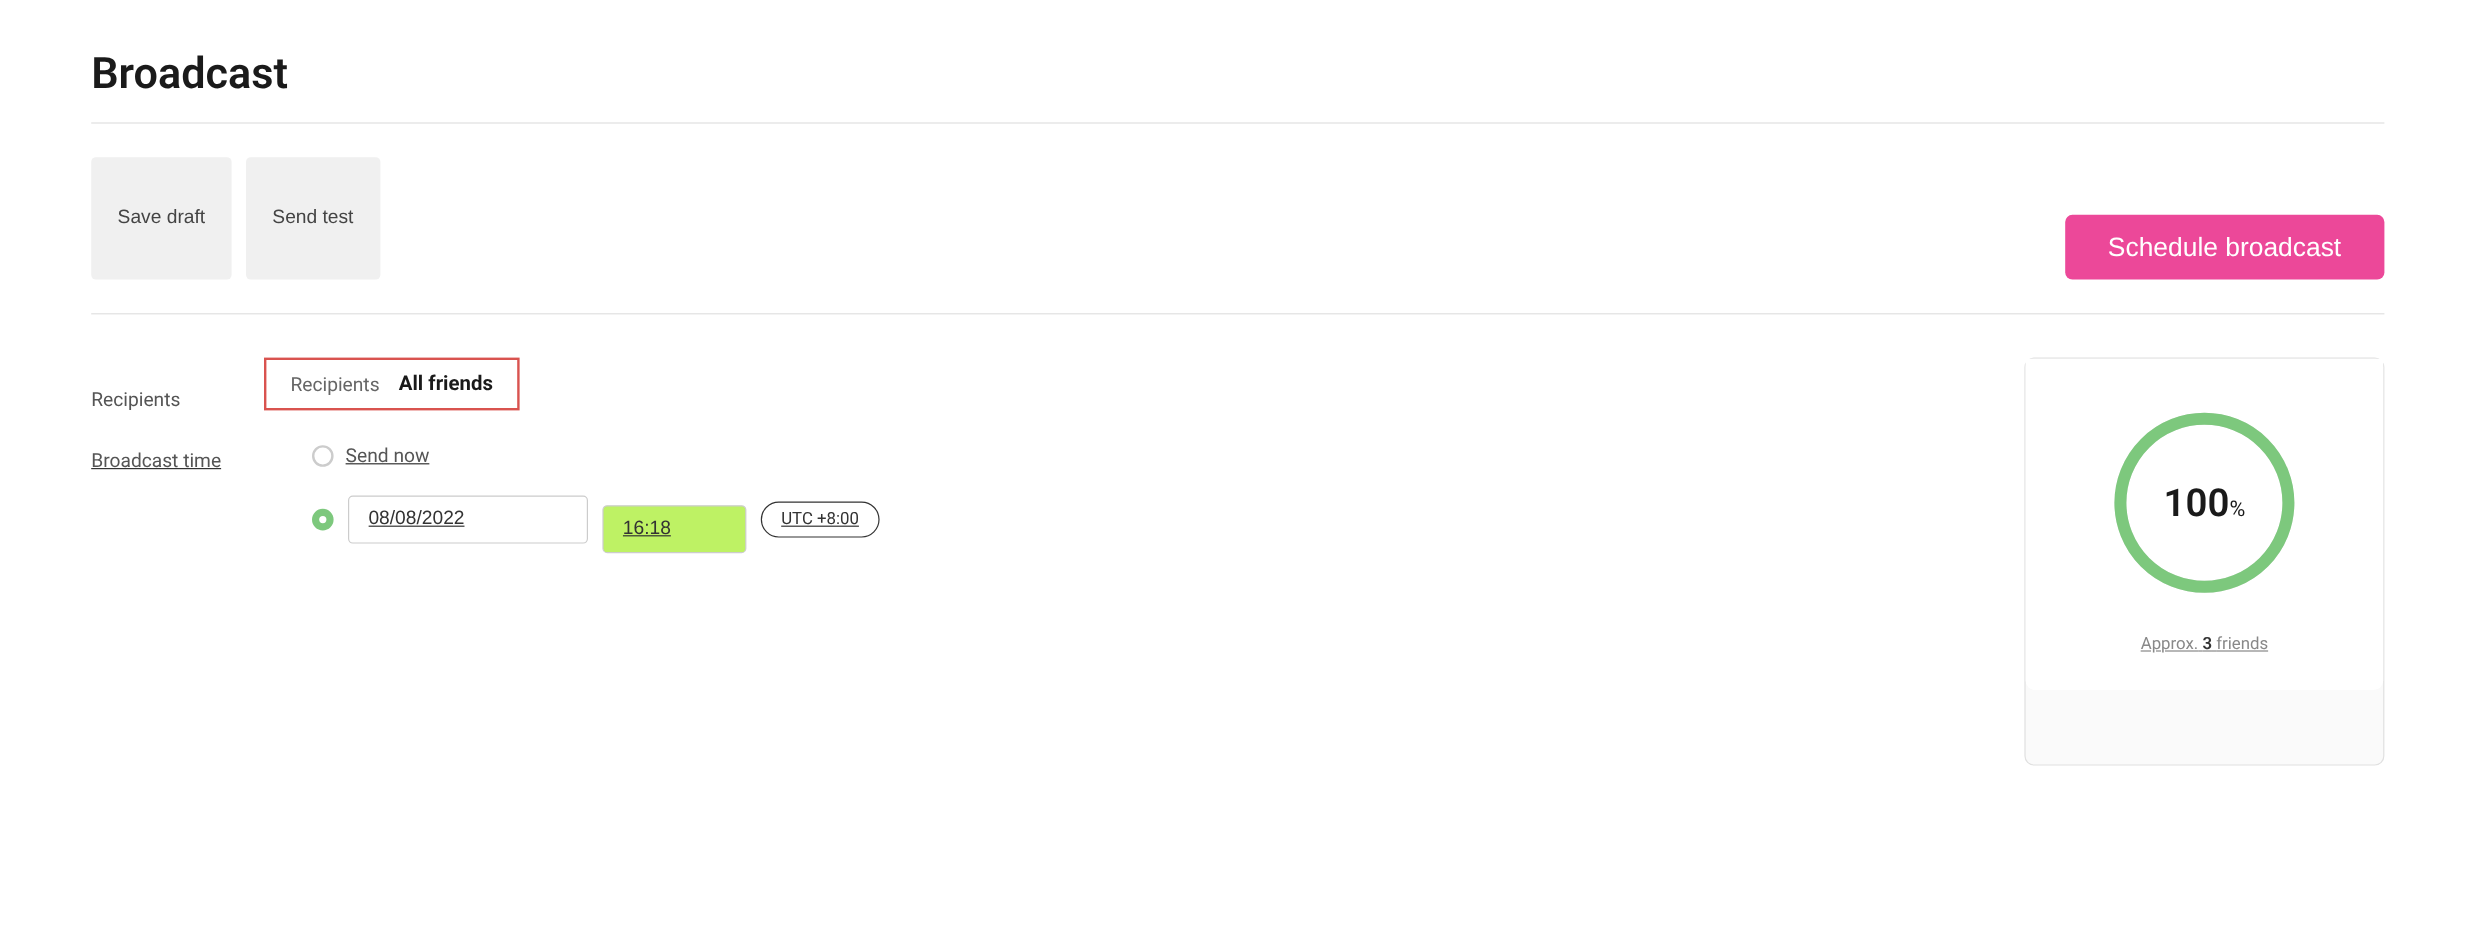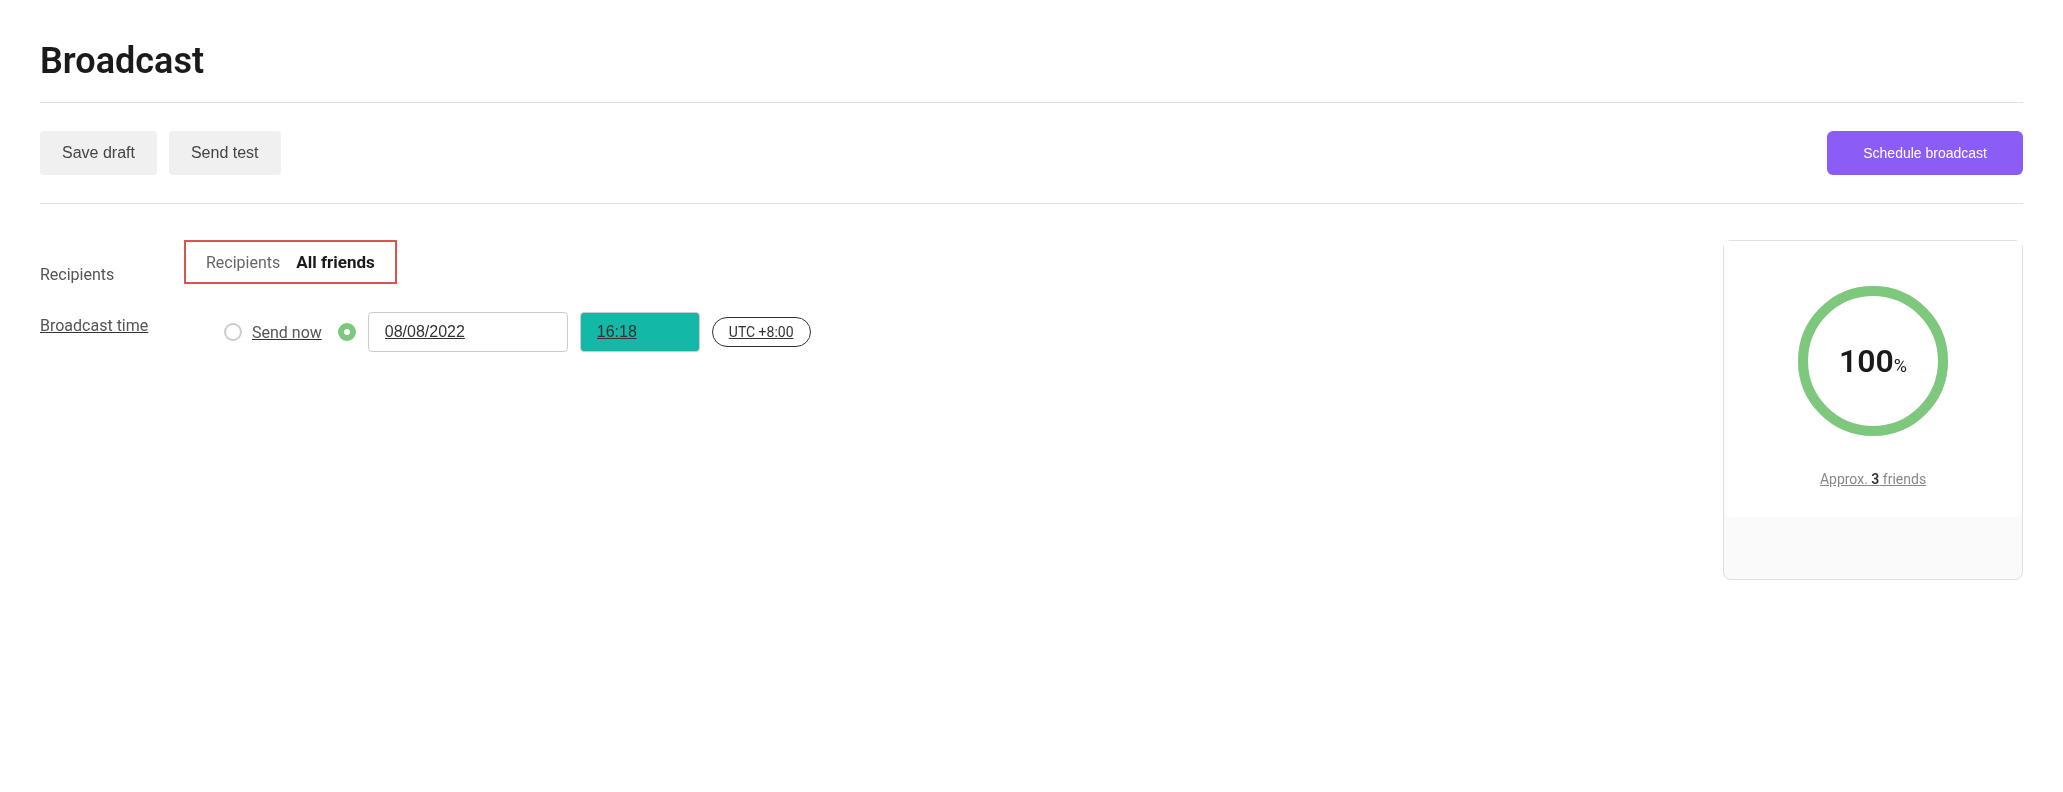--- a/index.html
+++ b/index.html
@@ -10,21 +10,21 @@
 
     body {
       font-family: -apple-system, BlinkMacSystemFont, 'Segoe UI', Roboto, sans-serif;
       background: #ffffff;
       color: #333333;
       width: 2063px;
       min-height: 792px;
     }
 
     .page-container {
-      padding: 40px 40px;
+      padding: 40px 76px;
     }
 
     .page-title {
       font-size: 36px;
       font-weight: 600;
       color: #1a1a1a;
       margin-bottom: 20px;
     }
 
     .divider {
@@ -49,27 +49,28 @@
       font-size: 16px;
       background: #f0f0f0;
       border: none;
       border-radius: 4px;
       color: #444;
       cursor: pointer;
     }
 
     .btn-primary {
       padding: 14px 36px;
-      font-size: 14px;
-      background: #8b5cf6;
+      font-size: 22px;
+      background: #ec4899;
       border: none;
       border-radius: 6px;
       color: #ffffff;
       cursor: pointer;
       font-weight: 500;
+      margin-top: 48px;
     }
 
     .divider2 {
       border: none;
       border-top: 1px solid #e0e0e0;
       margin-bottom: 36px;
     }
 
     .content-area {
       display: flex;
@@ -119,20 +120,21 @@
 
     .broadcast-time-label {
       font-size: 16px;
       color: #555;
       min-width: 160px;
       padding-top: 4px;
     }
 
     .time-controls {
       display: flex;
+      flex-direction: column;
       gap: 16px;
     }
 
     .send-now-row {
       display: flex;
       align-items: center;
       gap: 10px;
     }
 
     .radio-circle {
@@ -187,21 +189,22 @@
       background: #fff;
     }
 
     .time-input {
       padding: 10px 16px;
       font-size: 16px;
       border: 1px solid #ccc;
       border-radius: 4px;
       color: #333;
       width: 120px;
-      background: #14b8a6;
+      background: #bef264;
+      margin-top: 16px;
     }
 
     .timezone-badge {
       border: 1px solid #333;
       border-radius: 20px;
       padding: 6px 16px;
       font-size: 14px;
       color: #333;
       white-space: nowrap;
       text-align: right;

